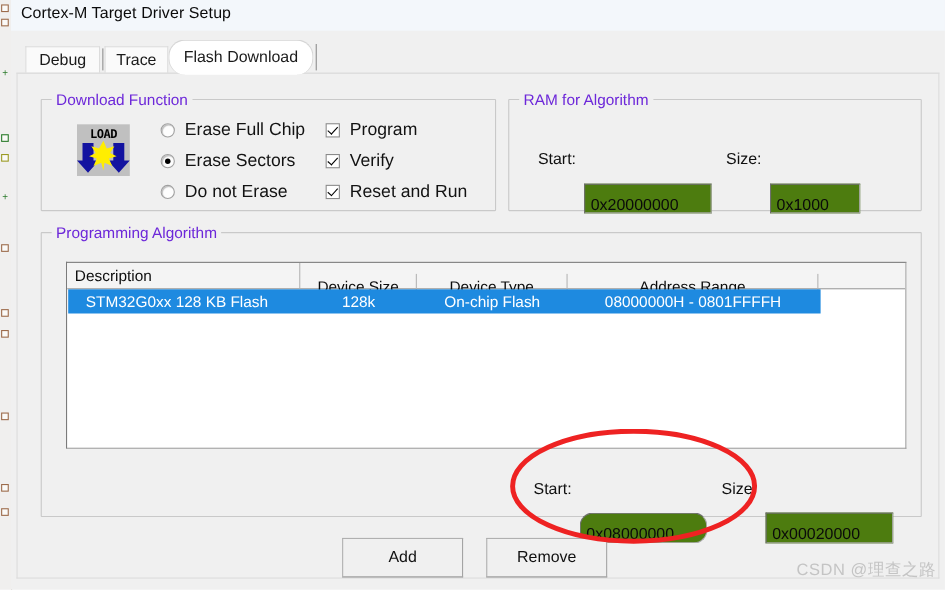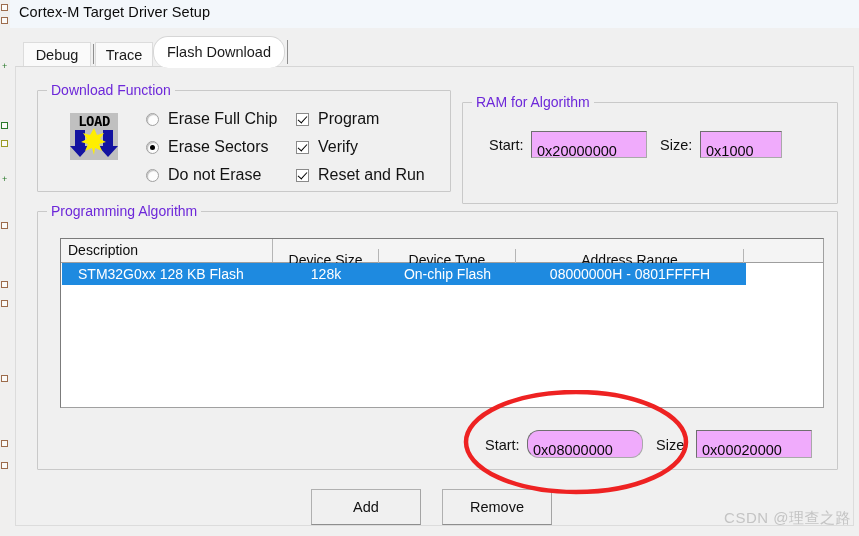--- a/index.html
+++ b/index.html
@@ -137,21 +137,21 @@
     left: 60px; top: 113px;
     width: 48px; height: 47px;
     background: #c0c0c0;
   }
   #load-icon .load-word {
     position: absolute;
     top: 1px; left: 0; width: 48px;
     text-align: center;
     font-family: "DejaVu Sans Mono", monospace;
     font-weight: bold;
-    font-size: 14px;
+    font-size: 11px;
     line-height: 15px;
     color: #000000;
     letter-spacing: -0.5px;
   }
 
   
   .radio-row, .check-row {
     position: absolute;
     white-space: nowrap;
     font-size: 16px;
@@ -199,31 +199,32 @@
 
   
   .field-label {
     position: absolute;
     font-size: 14.5px;
     color: #101010;
     white-space: nowrap;
   }
   .textbox {
     position: absolute;
-    background: #f0abfc;
+    background: #4d7c0f;
     border: 1px solid #a9a9a9;
     border-top-color: #6f6f6f;
     border-left-color: #6f6f6f;
     box-sizing: border-box;
     font-size: 14.5px;
     color: #0a0a0a;
     padding: 12px 0 0 5px;
     display: flex;
     align-items: center;
     white-space: nowrap;
+    margin-top: 36px;
   }
 
   
   #listview {
     position: absolute;
     left: 50px; top: 238px;
     width: 764px; height: 170px;
     background: #ffffff;
     border: 1px solid #a0a0a0;
     border-top-color: #7b7b7b;
@@ -373,21 +374,21 @@
   <div class="check-row" style="left:286px; top:110px;">
     <span class="check-box checked"></span><span>Program</span>
   </div>
   <div class="check-row" style="left:286px; top:138px;">
     <span class="check-box checked"></span><span>Verify</span>
   </div>
   <div class="check-row" style="left:286px; top:166px;">
     <span class="check-box checked"></span><span>Reset and Run</span>
   </div>
 
-  <div class="groupbox" style="left:452px; top:102px; width:376px; height:102px;">
+  <div class="groupbox" style="left:452px; top:90px; width:376px; height:102px;">
     <div class="group-title">RAM for Algorithm</div>
   </div>
   <div class="field-label" style="left:479px; top:137px;">Start:</div>
   <div class="textbox" style="left:521px; top:131px; width:116px; height:27px;">0x20000000</div>
   <div class="field-label" style="left:650px; top:137px;">Size:</div>
   <div class="textbox" style="left:690px; top:131px; width:82px; height:27px;">0x1000</div>
 
   <div class="groupbox" style="left:27px; top:211px; width:801px; height:259px;">
     <div class="group-title">Programming Algorithm</div>
   </div>

